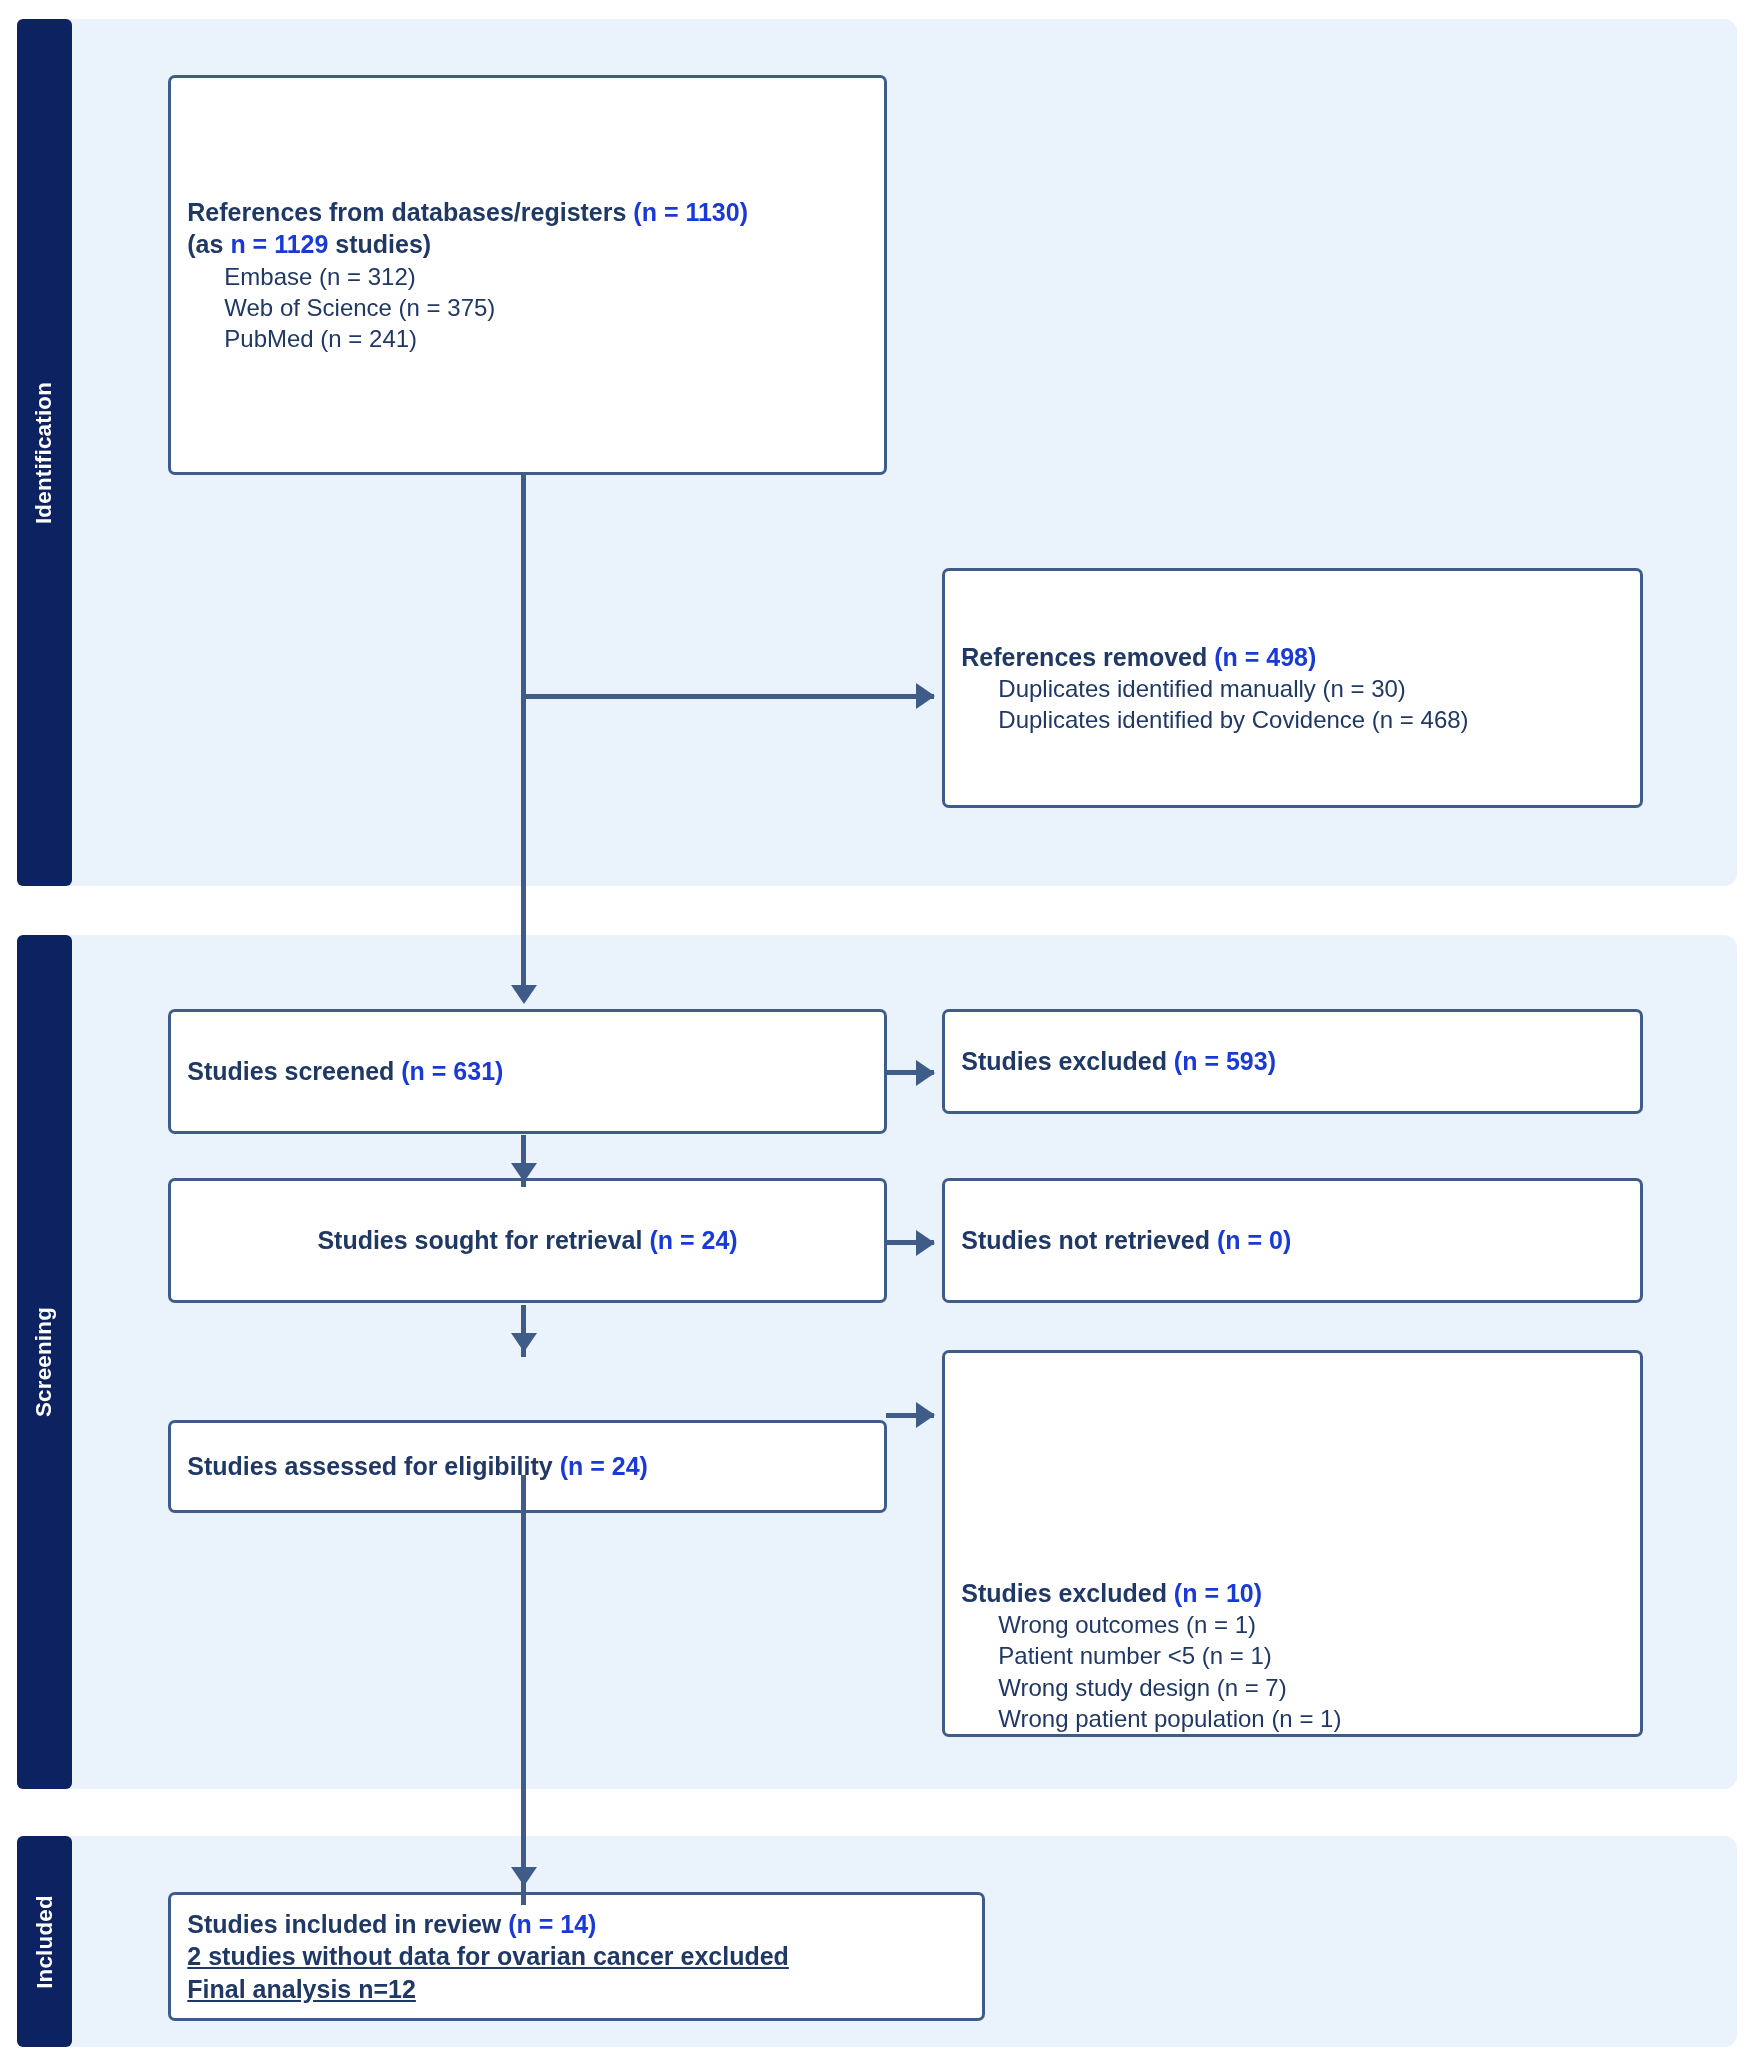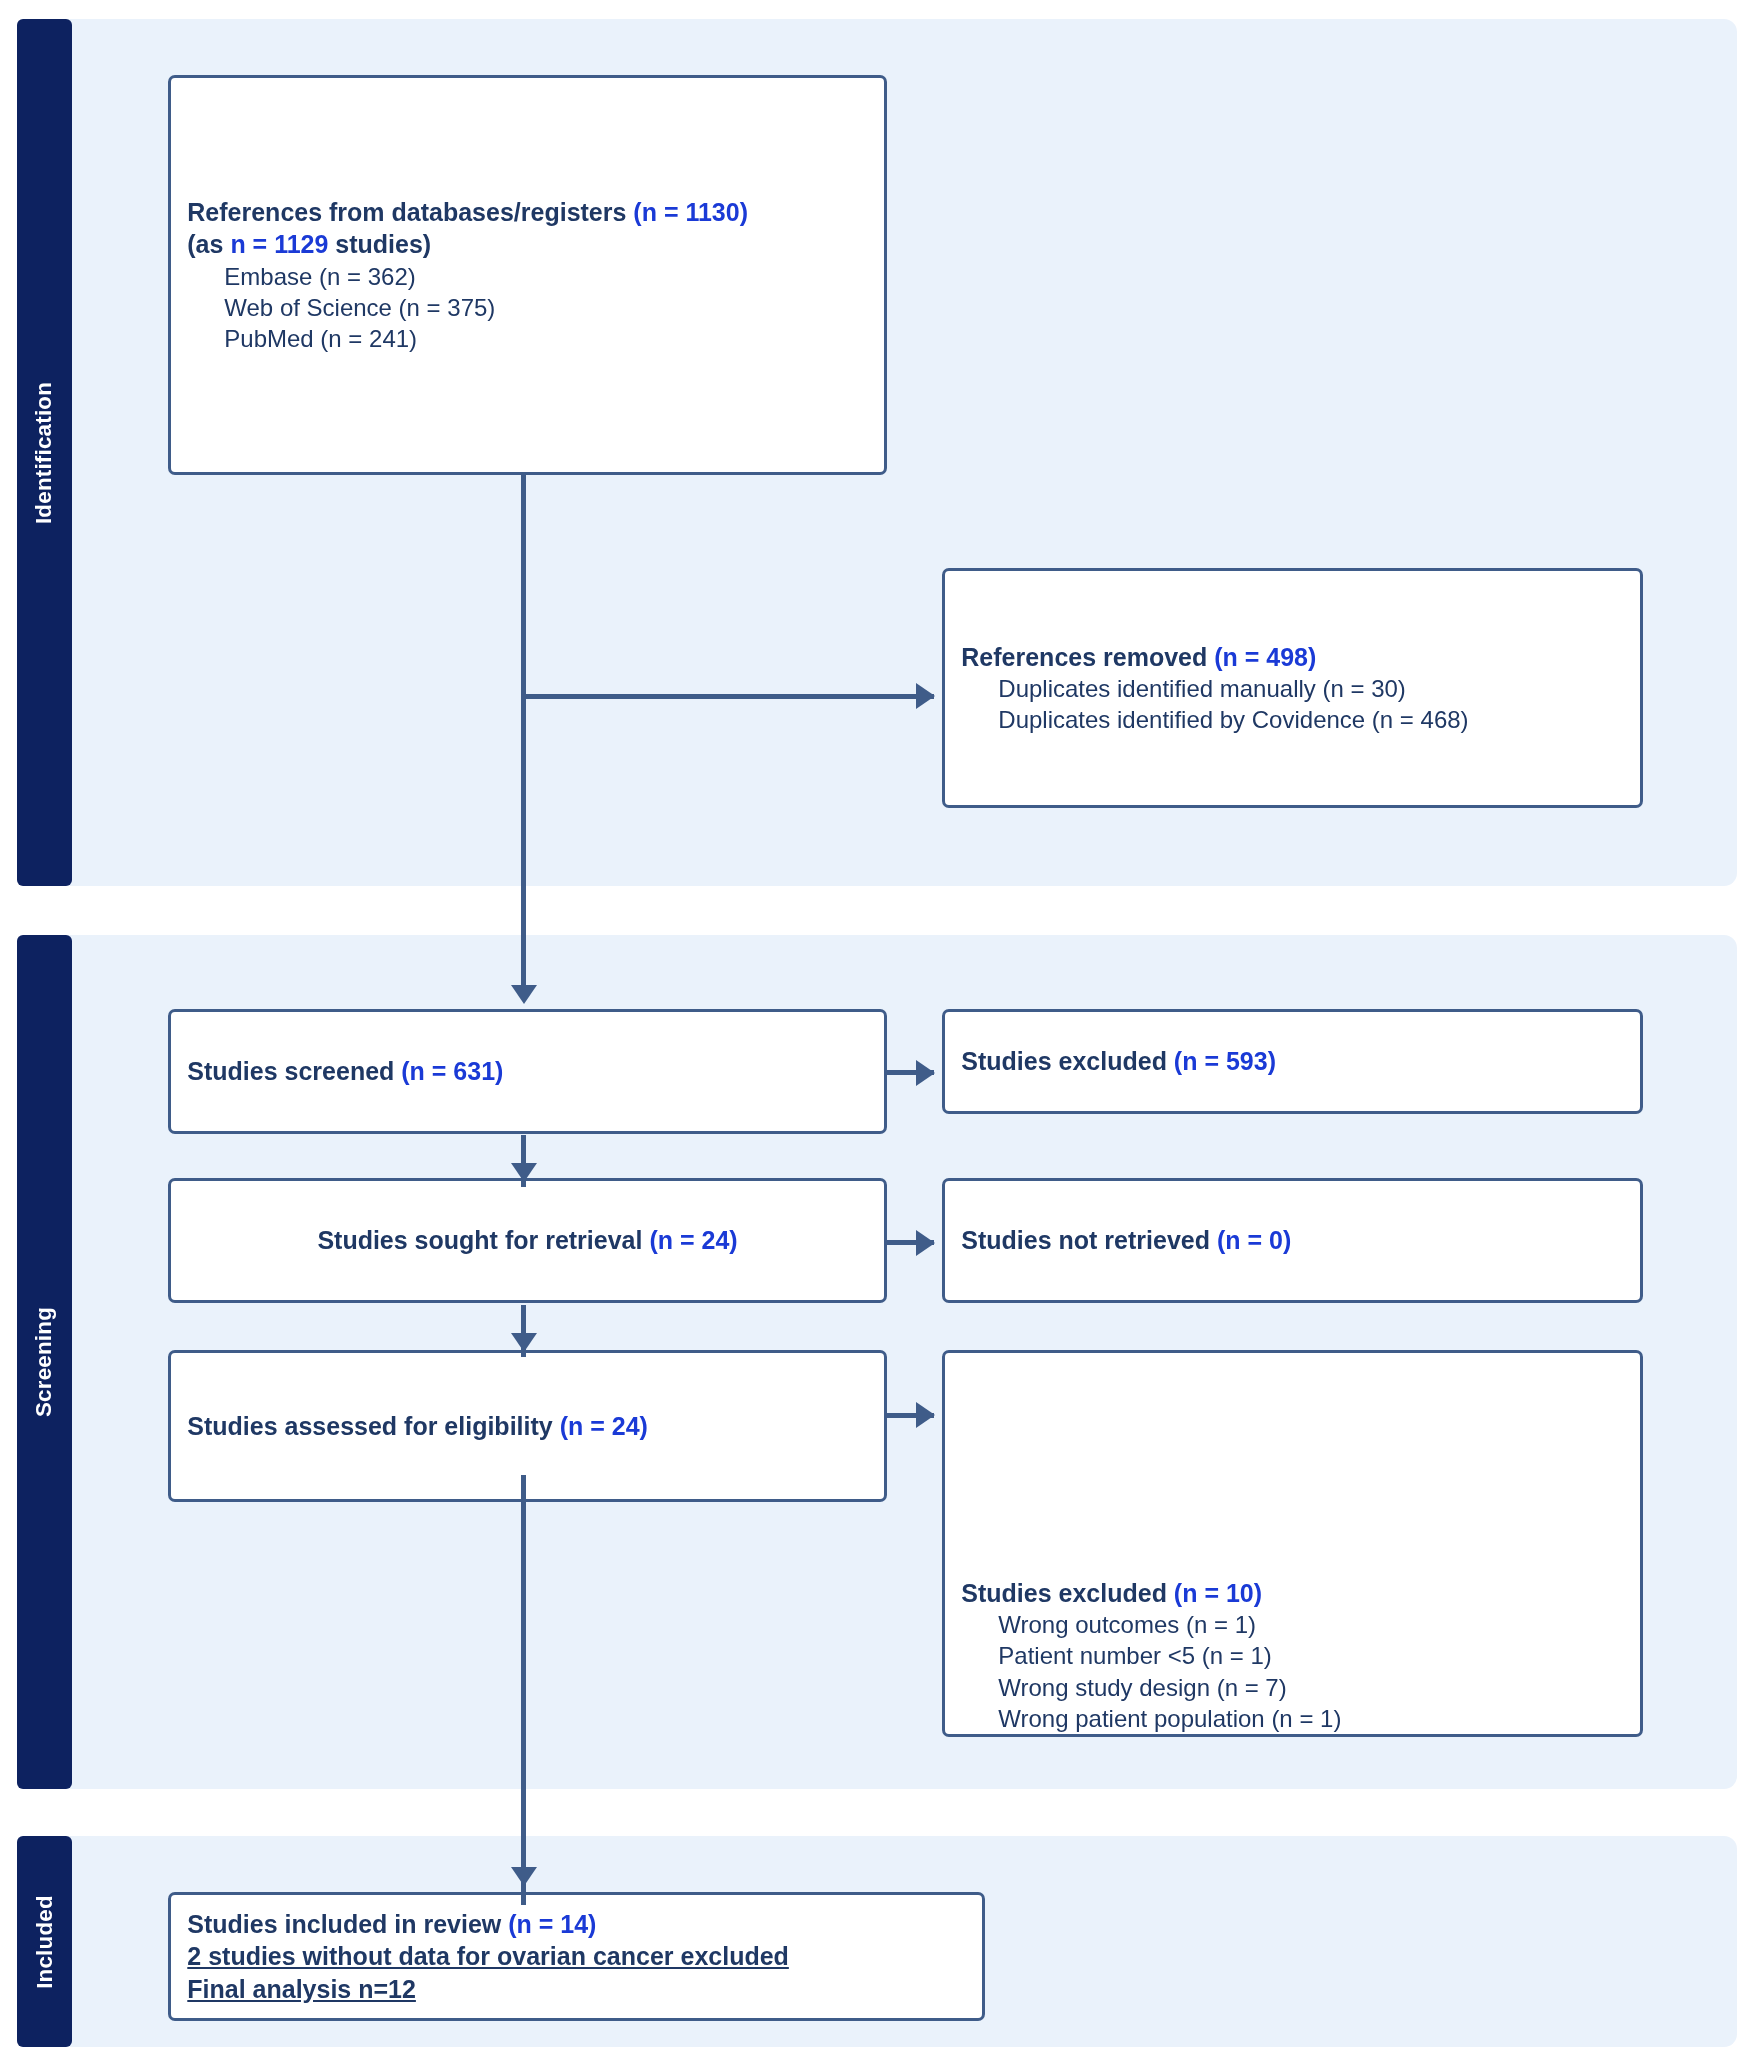--- a/index.html
+++ b/index.html
@@ -150,21 +150,21 @@
   <div class="conn vline" style="left:521px; top:1475px; width:4.7px; height:430px;"></div>
   <div class="arrow-down" style="left:511px; top:1867px;"></div>
 
   <div class="box" style="left:168px; top:75px; width:719px; height:400px;">
     <div class="line">
       <span>References from databases/registers </span><span class="num">(n = 1130)</span>
     </div>
     <div class="line">
       <span>(as </span><span class="num">n = 1129</span><span> studies)</span>
     </div>
-    <div class="line sub">Embase (n = 362)</div>
+    <div class="line sub">Embase (n = 312)</div>
     <div class="line sub">Web of Science (n = 375)</div>
     <div class="line sub">PubMed (n = 241)</div>
   </div>
 
   <div class="box" style="left:942px; top:568px; width:701px; height:240px;">
     <div class="line">
       <span>References removed </span><span class="num">(n = 498)</span>
     </div>
     <div class="line sub">Duplicates identified manually (n = 30)</div>
     <div class="line sub">Duplicates identified by Covidence (n = 468)</div>
@@ -187,21 +187,21 @@
       <span>Studies sought for retrieval </span><span class="num">(n = 24)</span>
     </div>
   </div>
 
   <div class="box" style="left:942px; top:1178px; width:701px; height:125px;">
     <div class="line">
       <span>Studies not retrieved </span><span class="num">(n = 0)</span>
     </div>
   </div>
 
-  <div class="box" style="left:168px; top:1350px; width:719px; height:152px;">
+  <div class="box" style="left:168px; top:1420px; width:719px; height:93px;">
     <div class="line">
       <span>Studies assessed for eligibility </span><span class="num">(n = 24)</span>
     </div>
   </div>
 
   <div class="box" style="left:942px; top:1350px; width:701px; height:387px; justify-content:flex-end; padding-top:82px;">
     <div class="line">
       <span>Studies excluded </span><span class="num">(n = 10)</span>
     </div>
     <div class="line sub">Wrong outcomes (n = 1)</div>

